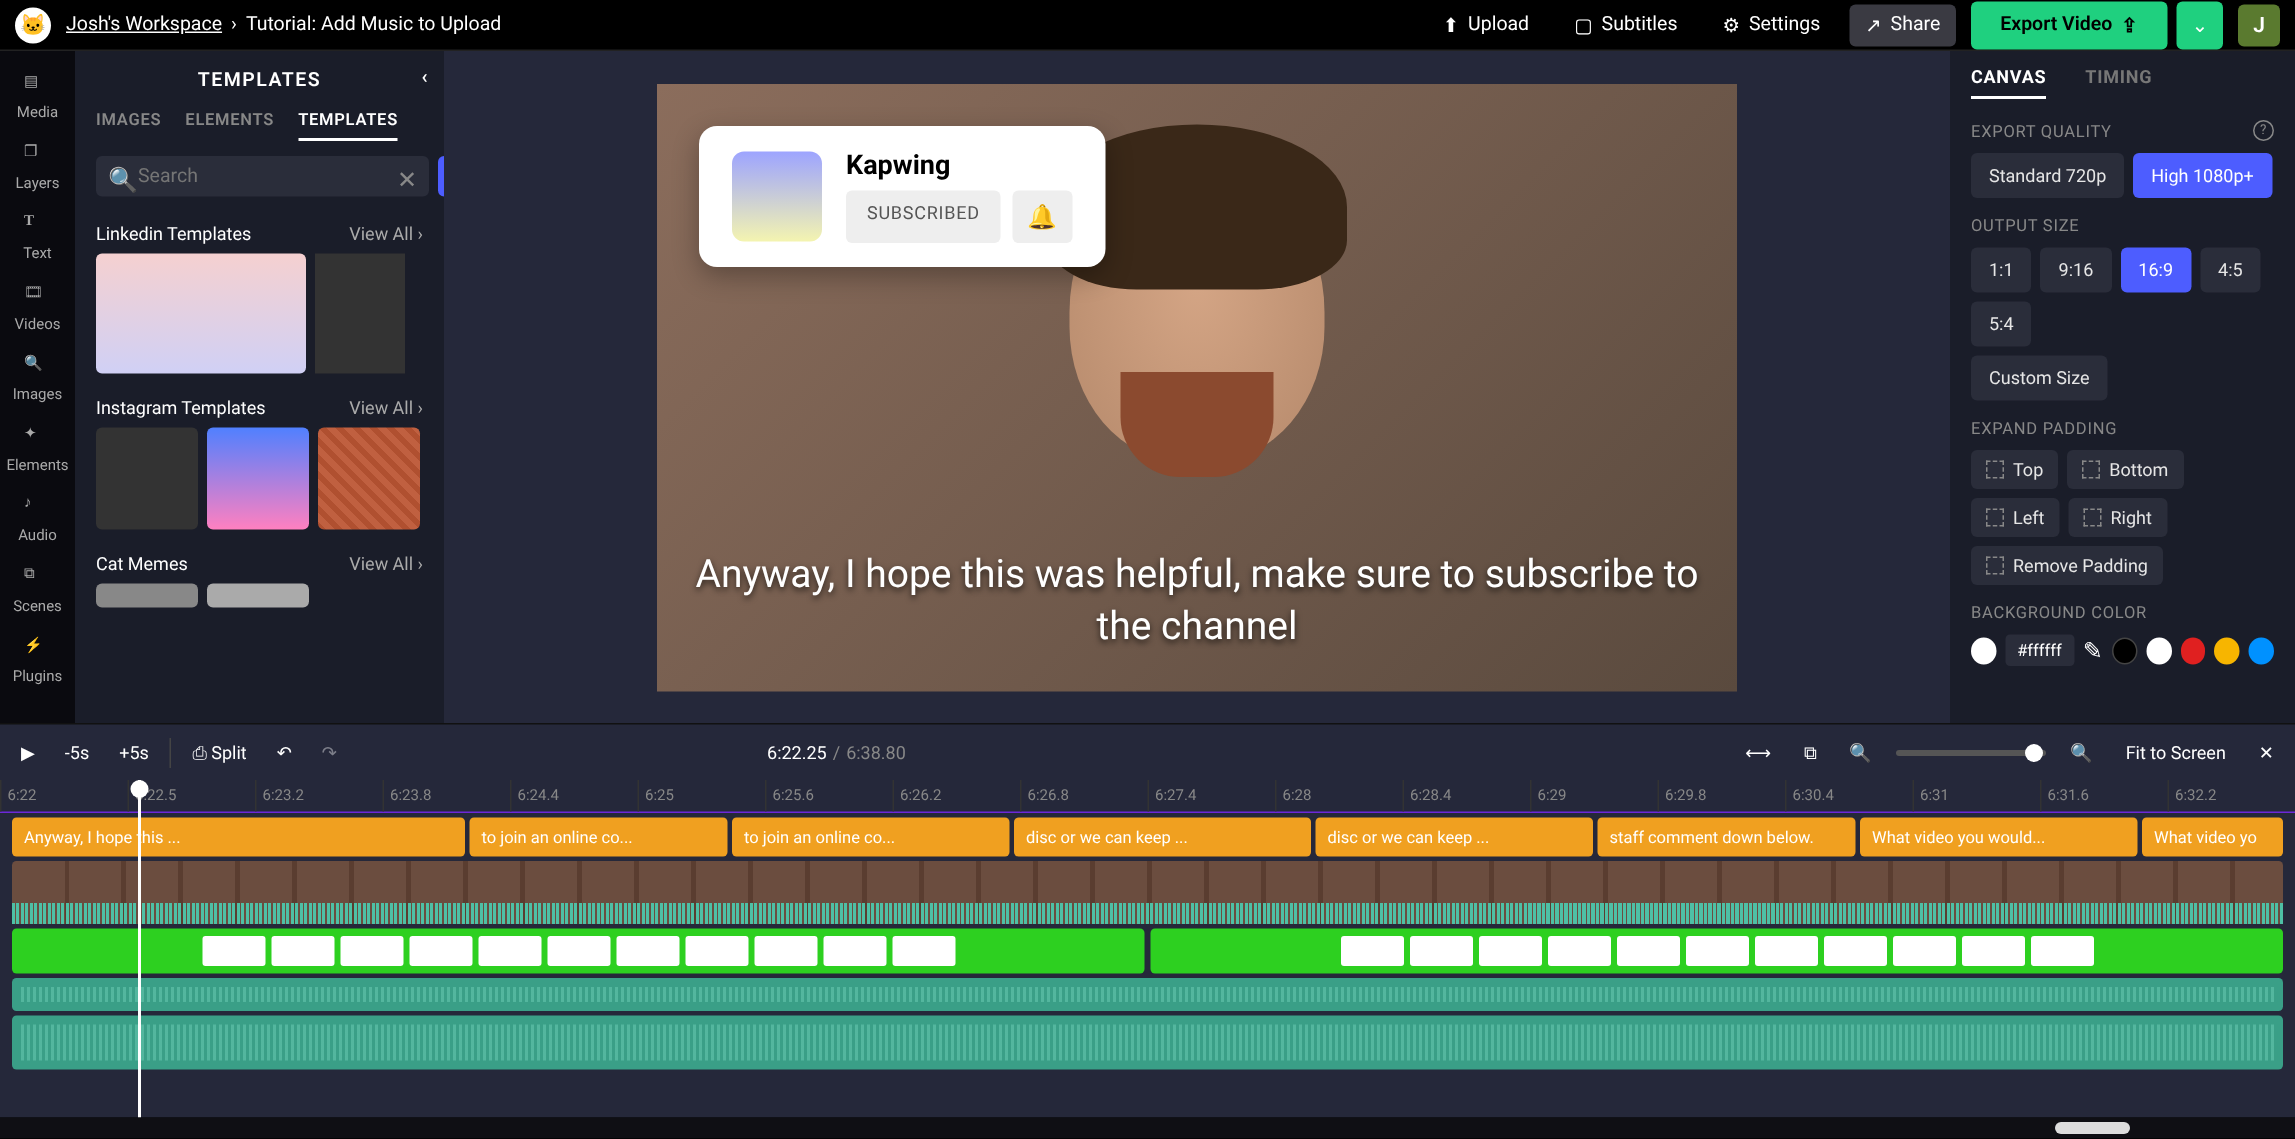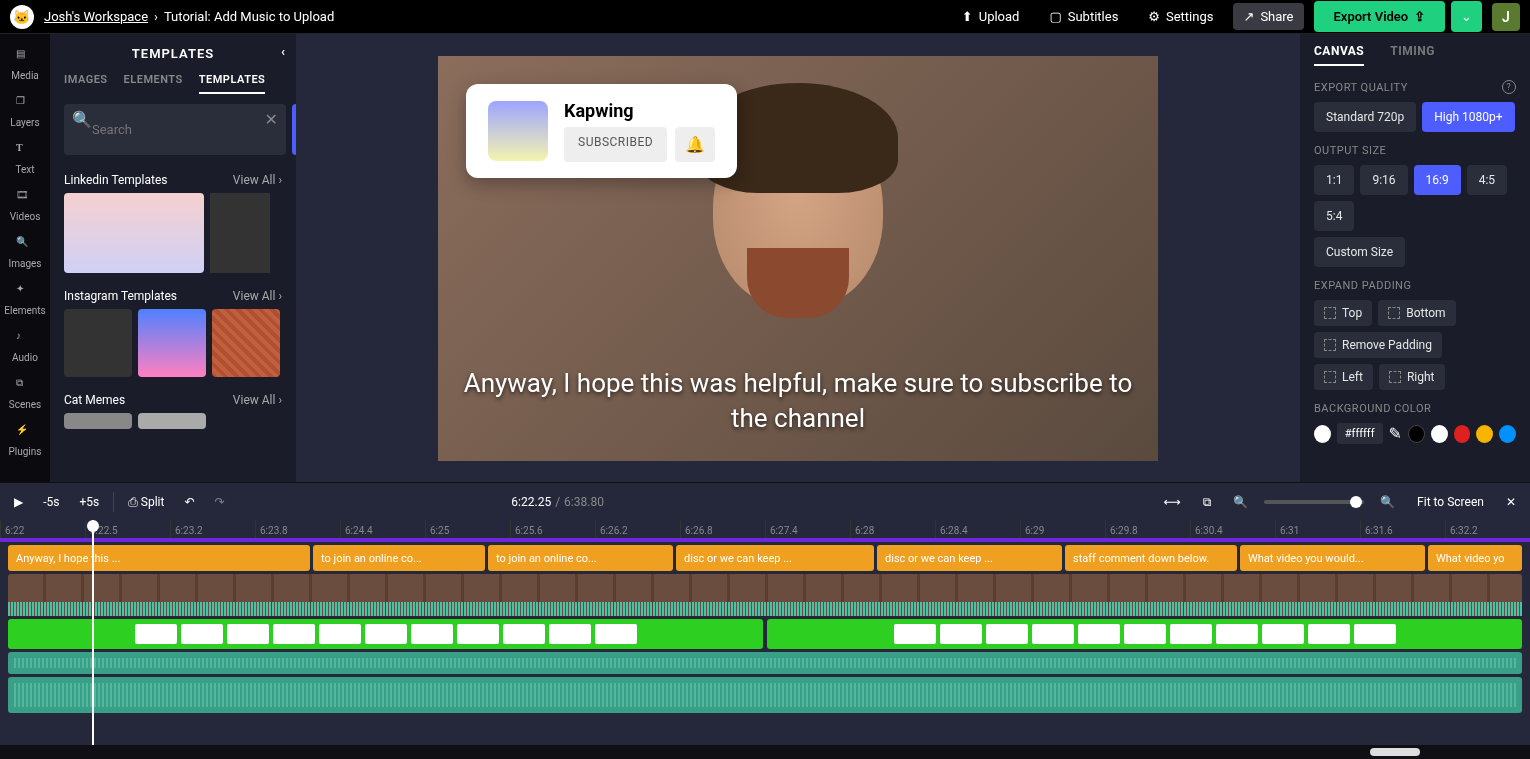--- a/index.html
+++ b/index.html
@@ -17,21 +17,21 @@
 .iconbar { width:50px; background:#0a0a0f; display:flex; flex-direction:column; align-items:center; padding-top:8px; gap:2px; }
 .iconbar-item { width:50px; padding:6px 0; display:flex; flex-direction:column; align-items:center; gap:4px; cursor:pointer; color:#aaa; font-size:10px; }
 .iconbar-item svg,.iconbar-item .ico { width:18px;height:18px; }
 .sidepanel { width:246px; background:#1a1d29; display:flex; flex-direction:column; position:relative;}
 .side-head { display:flex; align-items:center; justify-content:center; padding:12px; position:relative; font-size:13px; font-weight:600; letter-spacing:1px; }
 .collapse-icn { position:absolute; right:10px; top:10px; cursor:pointer;}
 .side-tabs { display:flex; gap:16px; padding:0 14px; font-size:11px; font-weight:600; color:#888; letter-spacing:0.5px;}
 .side-tabs .active { color:#fff; border-bottom:2px solid #fff; padding-bottom:6px;}
 .side-tabs span { cursor:pointer; padding-bottom:6px;}
 .searchrow { display:flex; gap:6px; padding:10px 14px;}
-.search-input { flex:1; background:#2a2d3a; border:none; border-radius:4px; padding:18px 28px; color:#fff; font-size:13px;}
+.search-input { flex:1; background:#2a2d3a; border:none; border-radius:4px; padding:6px 28px; color:#fff; font-size:13px;}
 .search-wrap { position:relative; flex:1;}
 .search-wrap .mag { position:absolute; left:8px; top:6px; color:#888;}
 .search-wrap .clr { position:absolute; right:8px; top:6px; color:#888; cursor:pointer;}
 .go-btn { background:#4d5dff; border:none; color:#fff; padding:6px 12px; border-radius:4px; font-size:13px; cursor:pointer;}
 .cat-section { padding:8px 14px;}
 .cat-head { display:flex; justify-content:space-between; align-items:center; font-size:12px; margin-bottom:6px;}
 .cat-head .viewall { color:#aaa; cursor:pointer; font-size:12px;}
 .thumbs { display:flex; gap:6px;}
 .thumb { width:68px; height:68px; background:#2a2d3a; border-radius:4px; overflow:hidden;}
 .thumb.wide { width:140px; height:80px;}
@@ -59,21 +59,21 @@
 .swatch { width:18px;height:18px;border-radius:50%;}
 .color-hex { background:#2a2d3a; padding:4px 8px; font-size:11px; border-radius:3px;}
 .timeline-topbar { height:38px; background:#25283a; display:flex; align-items:center; padding:0 8px; gap:8px; font-size:13px; border-top:1px solid #111;}
 .tl-btn { background:transparent; border:none;color:#fff;cursor:pointer; padding:4px 6px; font-size:12px;}
 .divider{width:1px;height:20px;background:#444;}
 .tl-center{margin:0 auto;display:flex;gap:4px;font-size:12px;}
 .tl-right{display:flex;gap:10px;align-items:center;margin-left:auto;}
 .zoom-track{width:100px;height:4px;background:#555;border-radius:2px;position:relative;}
 .zoom-thumb{width:12px;height:12px;background:#fff;border-radius:50%;position:absolute;top:-4px;right:2px;}
 .timeline { background:#25283a; height:225px; position:relative; overflow:hidden;}
-.ruler{height:22px;display:flex;font-size:10px;color:#888;border-bottom:4px solid #6d28d9;}
+.ruler{height:22px;display:flex;font-size:10px;color:#888;border-bottom:1px solid #6d28d9;}
 .ruler span{flex:1;padding-left:4px;border-left:1px solid #333;line-height:22px;}
 .track{height:26px;margin:3px 8px;display:flex;gap:3px;position:relative;}
 .clip{background:#f0a020;border-radius:3px;color:#fff;font-size:11px;padding:4px 8px;white-space:nowrap;overflow:hidden;display:flex;align-items:center;}
 .clip.orange{background:#f0a020;}
 .video-track{height:42px;margin:3px 8px;background:repeating-linear-gradient(90deg,#6b4d3f 0 35px,#5a3d30 35px 38px);border-radius:3px;position:relative;}
 .wave{position:absolute;bottom:0;left:0;right:0;height:14px;background:repeating-linear-gradient(90deg,#4ec0a5 0 2px,transparent 2px 3px);}
 .green-track{height:30px;margin:3px 8px;display:flex;gap:4px;}
 .green-seg{flex:1;background:#2dd020;border-radius:3px;display:flex;align-items:center;justify-content:center;gap:4px;}
 .mini-card{width:42px;height:20px;background:#fff;border-radius:2px;}
 .audio-track{height:36px;margin:3px 8px;background:#3a9f87;border-radius:3px;position:relative;}
@@ -269,31 +269,31 @@
           <span>Top</span>
         </button>
       <button class="pad-btn">
           <span class="dashed-sq"></span>
           <span>Bottom</span>
         </button>
     </div>
     <div class="btn-row" style="margin-top:6px;">
       <button class="pad-btn">
           <span class="dashed-sq"></span>
-          <span>Remove Padding</span>
-        </button>
-    </div>
-    <div class="btn-row" style="margin-top:6px;">
-      <button class="pad-btn">
-          <span class="dashed-sq"></span>
           <span>Left</span>
         </button>
       <button class="pad-btn">
           <span class="dashed-sq"></span>
           <span>Right</span>
+        </button>
+    </div>
+    <div class="btn-row" style="margin-top:6px;">
+      <button class="pad-btn">
+          <span class="dashed-sq"></span>
+          <span>Remove Padding</span>
         </button>
     </div>
     <div class="rp-label">BACKGROUND COLOR</div>
     <div class="color-row">
       <div class="swatch" style="background:#fff;"></div>
       <div class="color-hex">#ffffff</div>
       <span style="cursor:pointer;">✎</span>
       <div class="swatch" style="background:#000;border:1px solid #444;"></div>
       <div class="swatch" style="background:#fff;"></div>
       <div class="swatch" style="background:#e02020;"></div>

